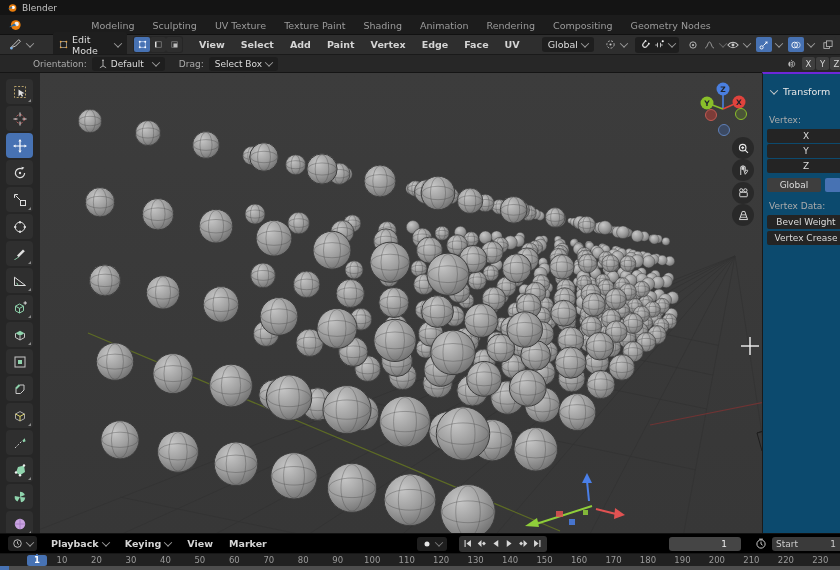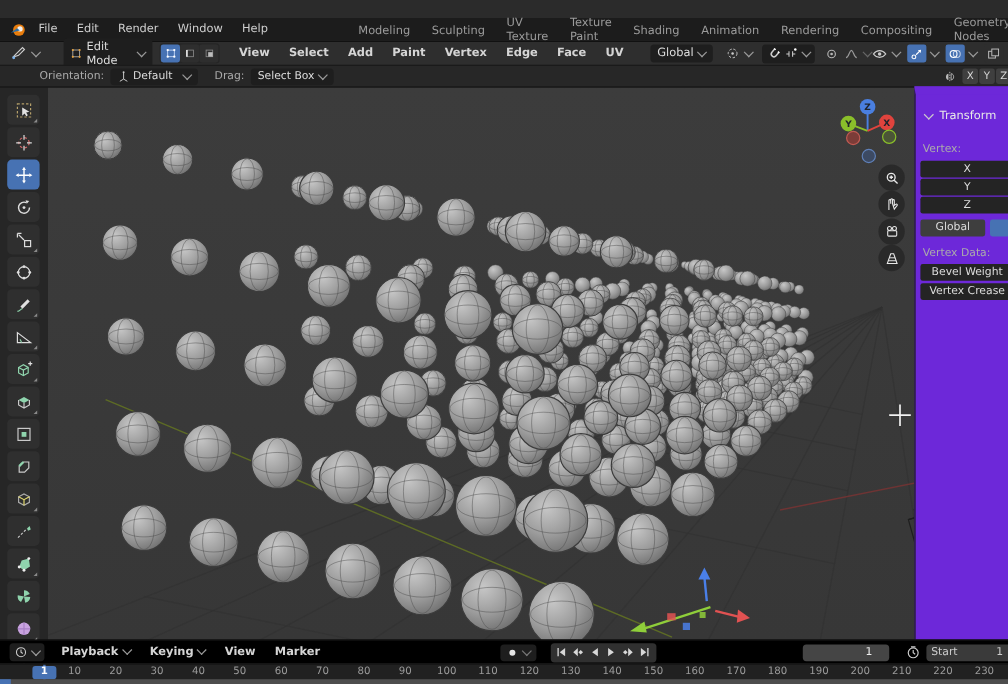--- a/index.html
+++ b/index.html
@@ -38,57 +38,60 @@
   .tool.active{background:#4772b3;}
   .tool.sub::after{content:'';position:absolute;right:2px;bottom:2px;border-left:3px solid transparent;
         border-bottom:3px solid #8a8a8a;}
   
   #viewport{left:40px;top:72px;width:722px;height:461px;background:linear-gradient(#3c3c3c,#373737);
             overflow:hidden;border-top:1px solid #151515;box-sizing:border-box;}
   #vptext{left:23px;top:5px;font-size:9px;color:#d2d2d2;line-height:14px;text-shadow:0 1px 1px #222;}
   .vbtn{position:absolute;left:692px;width:22px;height:22px;border-radius:11px;background:rgba(28,28,28,.55);
         display:flex;align-items:center;justify-content:center;}
   
-  #sidebar{left:762px;top:72px;width:78px;height:461px;background:#6d28d9;border-top:7px solid #6d28d9;
+  #sidebar{left:762px;top:72px;width:78px;height:461px;background:#0c4a6e;border-top:2px solid #6d28d9;
            border-left:1px solid #1a1a1a;box-sizing:border-box;font-size:9px;}
   .sb-row{position:absolute;left:4px;width:78px;height:14px;background:#242424;border-radius:2px;
           color:#dcdcdc;display:flex;align-items:center;justify-content:center;}
   .sb-label{position:absolute;left:6px;color:#ababab;}
   
   #tlrow{left:0;top:533px;width:840px;height:20px;background:#000000;border-top:1px solid #111;
          display:flex;align-items:center;font-size:9.5px;box-sizing:border-box;}
   #ruler{left:0;top:553px;width:840px;height:13px;background:#212121;border-top:1px solid #161616;box-sizing:border-box;}
   .tick{position:absolute;top:1px;width:20px;text-align:center;font-size:8.5px;color:#9a9a9a;}
   #curframe{position:absolute;left:27px;top:1px;width:20px;height:11px;background:#4772b3;border-radius:2.5px;
             color:#fff;font-size:8.5px;font-weight:bold;text-align:center;line-height:11px;}
   #bottomstrip{left:0;top:566px;width:840px;height:4px;background:#4d4d4d;}
   .pbtn{width:14px;height:14px;display:inline-flex;align-items:center;justify-content:center;}
   svg{display:block;}
 </style>
 </head>
 <body>
 
 <div id="app">
 
+  <div id="titlebar" class="abs">
+    <span style="margin:0 5px 0 7px;display:inline-flex">
+      <svg width="10" height="10" viewBox="0 0 16 16">
+          <circle cx="9" cy="8" r="6" fill="#e87d0d"></circle>
+          <circle cx="10" cy="7" r="2.6" fill="#fff"></circle>
+          <path d="M1 10l6-4 2 2z" fill="#2a6fa8"></path>
+        </svg>
+    </span>
+    <span>Blender</span>
+  </div>
 
   <div id="menurow" class="abs">
     <span style="margin:0 2px 0 8px;display:inline-flex">
       <svg width="14" height="12" viewBox="0 0 16 16">
           <circle cx="9" cy="8" r="6.5" fill="#e87d0d"></circle>
           <circle cx="10.2" cy="6.8" r="3" fill="#eee"></circle>
           <path d="M0 11l7-5 3 2.5z" fill="#2a6fa8"></path>
         </svg>
     </span>
-    <span id="topmenus" style="display:flex">
-        <span class="menu-item">File</span>
-        <span class="menu-item">Edit</span>
-        <span class="menu-item">Render</span>
-        <span class="menu-item">Window</span>
-        <span class="menu-item">Help</span>
-      </span>
     <span id="tabs">
         <span class="tab active">Layout</span>
         <span class="tab">Modeling</span>
         <span class="tab">Sculpting</span>
         <span class="tab">UV Texture</span>
         <span class="tab">Texture Paint</span>
         <span class="tab">Shading</span>
         <span class="tab">Animation</span>
         <span class="tab">Rendering</span>
         <span class="tab">Compositing</span>

